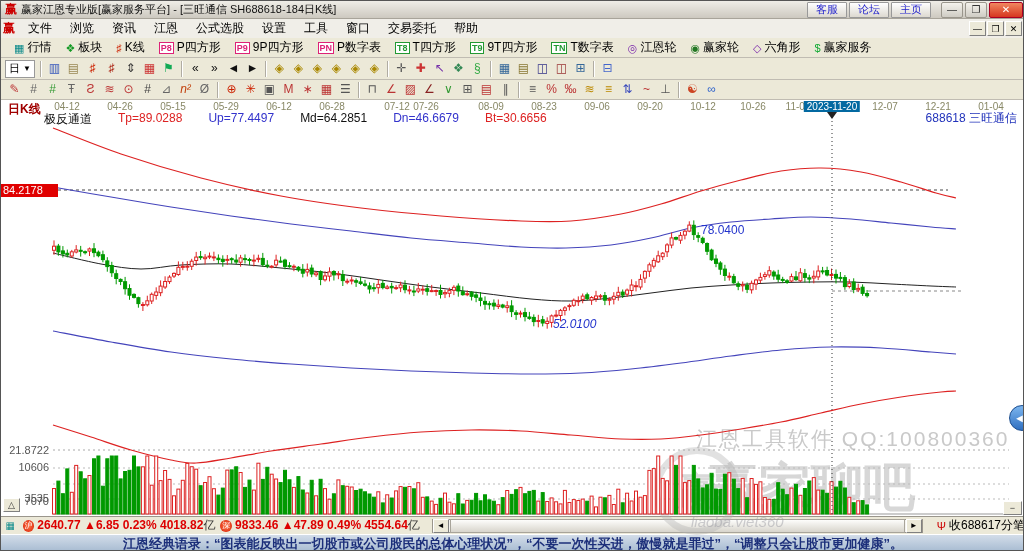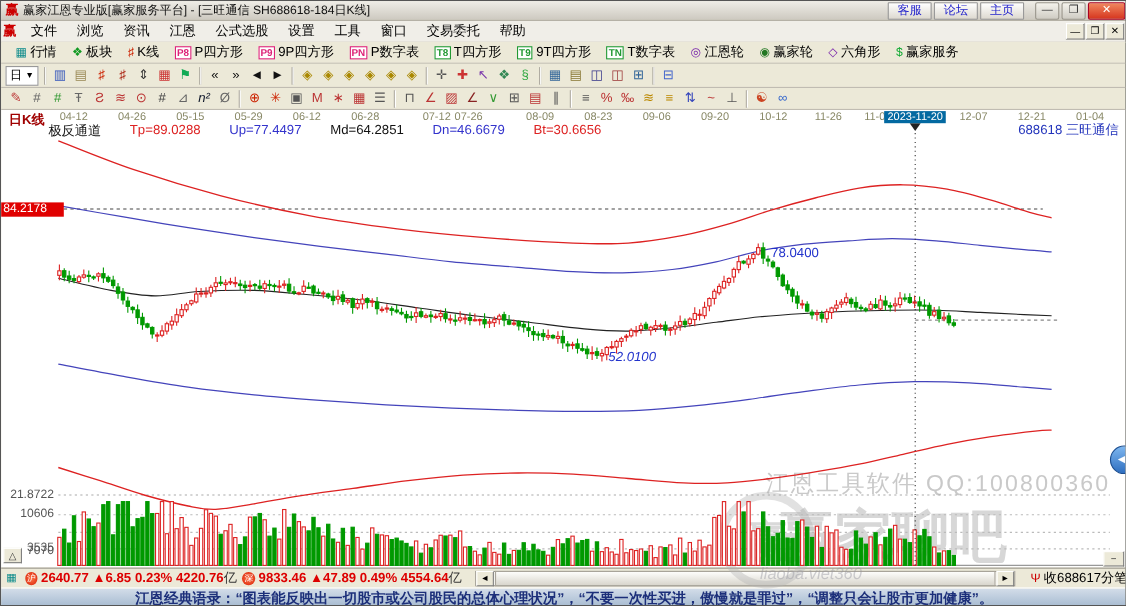--- a/index.html
+++ b/index.html
@@ -227,21 +227,21 @@
   <div class="iconbar r4" id="toolbar4">
       <span class="ico" style="color: rgb(187, 51, 51);">✎</span>
       <span class="ico" style="color: rgb(102, 102, 102);">#</span>
       <span class="ico" style="color: rgb(51, 153, 51);">#</span>
       <span class="ico" style="color: rgb(102, 102, 102);">Ŧ</span>
       <span class="ico" style="color: rgb(187, 51, 51);">Ƨ</span>
       <span class="ico" style="color: rgb(187, 51, 51);">≋</span>
       <span class="ico" style="color: rgb(187, 51, 51);">⊙</span>
       <span class="ico" style="color: rgb(68, 68, 68);">#</span>
       <span class="ico" style="color: rgb(102, 102, 102);">⊿</span>
-      <span class="ico" style="color: #0f172a; font-style: italic;">n²</span>
+      <span class="ico" style="color: #c2410c; font-style: italic;">n²</span>
       <span class="ico" style="color: rgb(102, 102, 102);">Ø</span>
       <span class="vsep"></span>
       <span class="ico" style="color: rgb(204, 34, 0);">⊕</span>
       <span class="ico" style="color: rgb(204, 34, 0);">✳</span>
       <span class="ico" style="color: rgb(85, 85, 85);">▣</span>
       <span class="ico" style="color: rgb(187, 51, 51);">M</span>
       <span class="ico" style="color: rgb(187, 51, 51);">∗</span>
       <span class="ico" style="color: rgb(187, 51, 51);">▦</span>
       <span class="ico" style="color: rgb(85, 85, 85);">☰</span>
       <span class="vsep"></span>
@@ -849,21 +849,21 @@
       <span class="d" style="left: 225px;">05-29</span>
       <span class="d" style="left: 278px;">06-12</span>
       <span class="d" style="left: 331px;">06-28</span>
       <span class="d" style="left: 396px;">07-12</span>
       <span class="d" style="left: 425px;">07-26</span>
       <span class="d" style="left: 490px;">08-09</span>
       <span class="d" style="left: 543px;">08-23</span>
       <span class="d" style="left: 596px;">09-06</span>
       <span class="d" style="left: 649px;">09-20</span>
       <span class="d" style="left: 702px;">10-12</span>
-      <span class="d" style="left: 752px;">11-26</span>
+      <span class="d" style="left: 752px;">10-26</span>
       <span class="d" style="left: 797px;">11-09</span>
       <span class="d hl" style="left: 831px;">2023-11-20</span>
       <span class="d" style="left: 884px;">12-07</span>
       <span class="d" style="left: 937px;">12-21</span>
       <span class="d" style="left: 990px;">01-04</span>
     </div>
   <div class="klabel">日K线</div>
 
   <div class="indrow" id="indrow">
     <span style="color:#111;">极反通道</span>
@@ -890,21 +890,21 @@
   <div class="cornerbtn" style="left:2px;top:497px;width:15px;height:12px;">△</div>
   <div class="cornerbtn" style="left:1002px;top:500px;width:17px;height:12px;">−</div>
 
   <div class="wm3">liaoba.viet360</div>
 
   <div class="statusbar">
     <span class="sb-ico" id="sbgrid" style="color: rgb(10, 138, 138);">▦</span>
     <span class="mcircle">沪</span>
     <span class="idx">
       <span>2640.77</span> <span>▲6.85</span>
-      <span>0.23%</span> <span>4220.76</span><span class="unit">亿</span>
+      <span>0.23%</span> <span>4018.82</span><span class="unit">亿</span>
     </span>
     <span class="mcircle">深</span>
     <span class="idx">
       <span>9833.46</span> <span>▲47.89</span>
       <span>0.49%</span> <span>4554.64</span><span class="unit">亿</span>
     </span>
     <span class="hscroll">
       <span class="harrow">◄</span>
       <span class="hthumb"></span>
       <span class="harrow">►</span>

